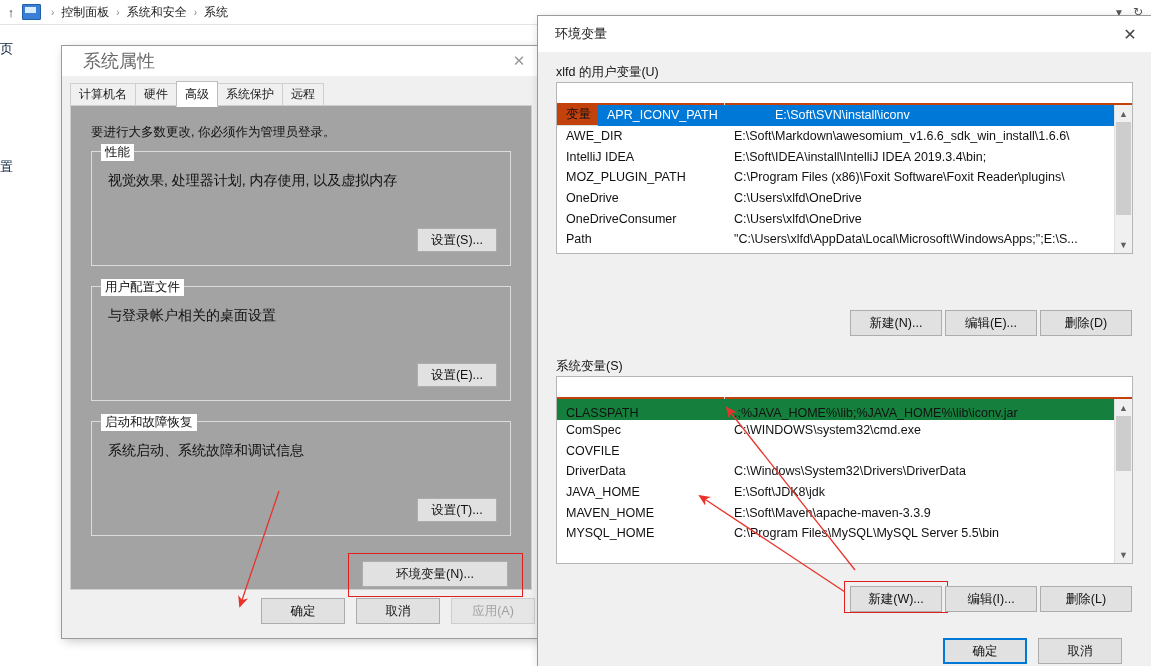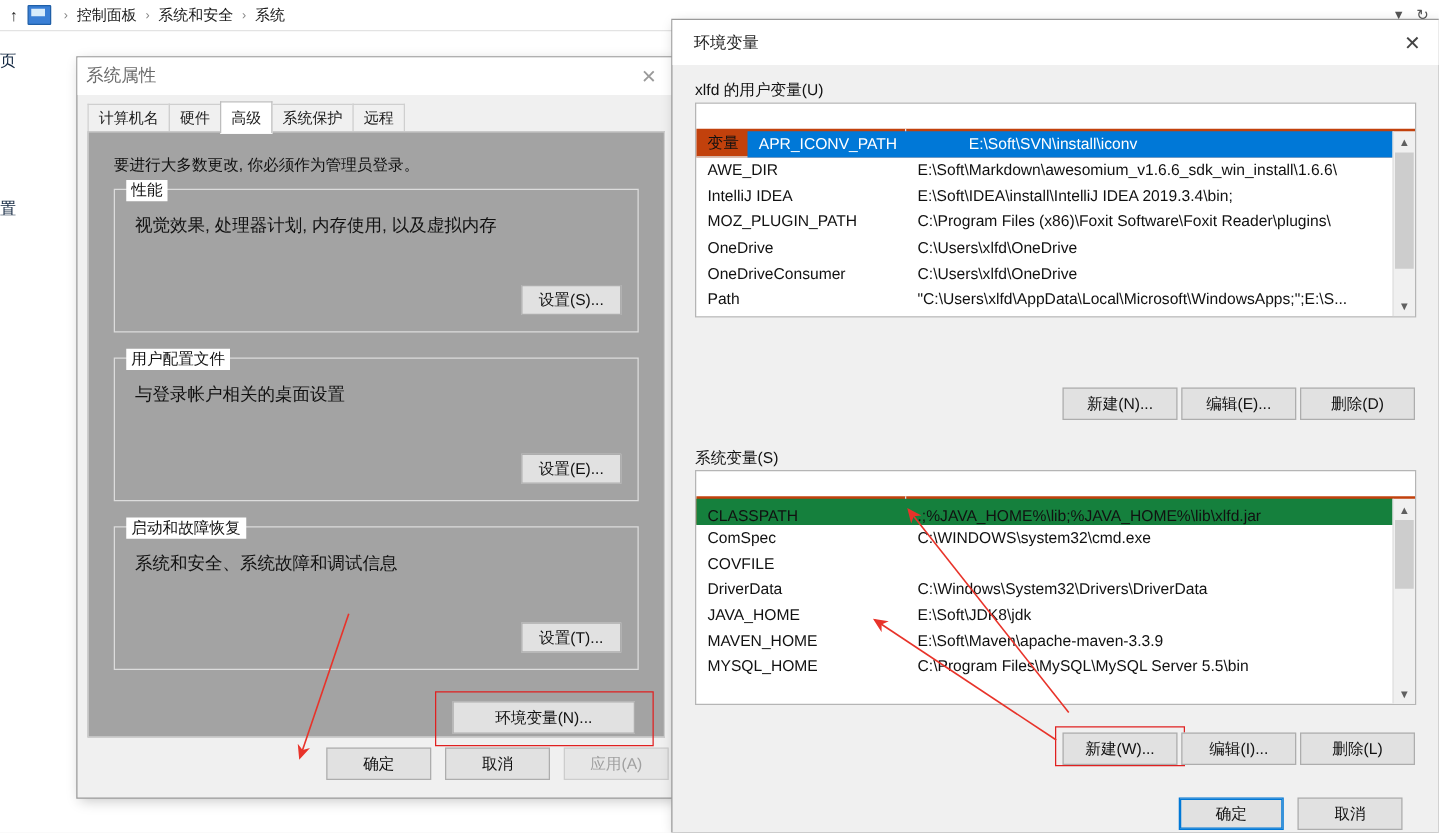--- a/index.html
+++ b/index.html
@@ -31,21 +31,21 @@
   .crumb-txt{color:#1a1a1a;font-size:12px;}
   #addr-right{margin-left:auto;display:flex;align-items:center;gap:9px;padding-right:8px;}
   .addr-chev{color:#555;font-size:10px;}
   .refresh-ic{color:#555;font-size:12px;}
 
   .bg-side-txt{position:absolute;color:#10253f;font-size:13px;}
 
   
   .dlg{position:absolute;background:#f0f0f0;box-shadow:0 0 0 1px #9a9a9a, 2px 3px 10px rgba(0,0,0,.22);}
   .dlg-title{height:30px;background:#ffffff;display:flex;align-items:center;position:relative;}
-  .dlg-title .t{font-size:14px;color:#6b6b6b;padding-left:7px;}
+  .dlg-title .t{font-size:18px;color:#6b6b6b;padding-left:21px;}
   .dlg-title .x{position:absolute;right:0;top:0;width:42px;height:30px;display:flex;
     align-items:center;justify-content:center;color:#9a9a9a;font-size:15px;font-family:"DejaVu Sans",sans-serif;}
 
   
   #sysprops{left:62px;top:46px;width:478px;height:592px;}
   #sp-body{position:relative;height:562px;}
   .tabstrip{position:absolute;left:8px;top:6px;right:8px;height:24px;display:flex;align-items:center;}
   .tab{height:21px;padding:0 8px;background:#f0f0f0;border:1px solid #cfcfcf;border-bottom:none;
     display:flex;align-items:center;font-size:12px;color:#1a1a1a;margin-right:-1px;}
   .tab.active{height:24px;background:#fff;border-color:#bdbdbd;border-bottom:1px solid #fff;z-index:3;font-weight:400;}
@@ -142,21 +142,21 @@
       </div>
 
       <div class="gbox" style="left:20px;top:180px;right:20px;height:113px;">
         <span class="legend">用户配置文件</span>
         <span class="gtext">与登录帐户相关的桌面设置</span>
         <div class="btn" style="position:absolute;right:13px;bottom:13px;width:80px;height:24px;">设置(E)...</div>
       </div>
 
       <div class="gbox" style="left:20px;top:315px;right:20px;height:113px;">
         <span class="legend">启动和故障恢复</span>
-        <span class="gtext">系统和安全、系统故障和调试信息</span>
+        <span class="gtext">系统启动、系统故障和调试信息</span>
         <div class="btn" style="position:absolute;right:13px;bottom:13px;width:80px;height:24px;">设置(T)...</div>
       </div>
 
       <div class="redbox" style="left:277px;top:447px;width:175px;height:44px;"></div>
       <div class="btn" style="position:absolute;left:291px;top:455px;width:146px;height:26px;">环境变量(N)...</div>
     </div>
 
     <div class="btn" style="position:absolute;left:199px;bottom:14px;width:84px;height:26px;">确定</div>
     <div class="btn" style="position:absolute;left:294px;bottom:14px;width:84px;height:26px;">取消</div>
     <div class="btn disabled" style="position:absolute;left:389px;bottom:14px;width:84px;height:26px;">应用(A)</div>
@@ -220,21 +220,21 @@
   <div class="ev-section-label" style="left:18px;top:342px;">系统变量(S)</div>
 
   <div class="tbl" style="left:18px;top:360px;width:577px;height:188px;">
     <div class="tbl-head">
       <div class="ch c1">变量</div>
       <div class="ch c2">值</div>
     </div>
     <div class="rows">
       <div class="row hl">
         <span class="v1">CLASSPATH</span>
-        <span class="v2">.;%JAVA_HOME%\lib;%JAVA_HOME%\lib\xlfd.jar</span>
+        <span class="v2">.;%JAVA_HOME%\lib;%JAVA_HOME%\lib\iconv.jar</span>
         </div>
       <div class="row">
         <span class="v1">ComSpec</span>
         <span class="v2">C:\WINDOWS\system32\cmd.exe</span>
         </div>
       <div class="row">
         <span class="v1">COVFILE</span>
         <span class="v2"></span>
         </div>
       <div class="row">

